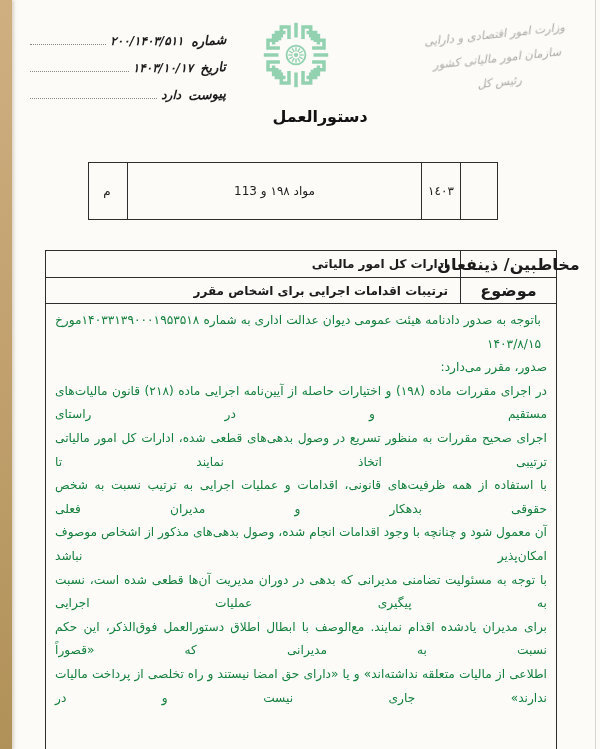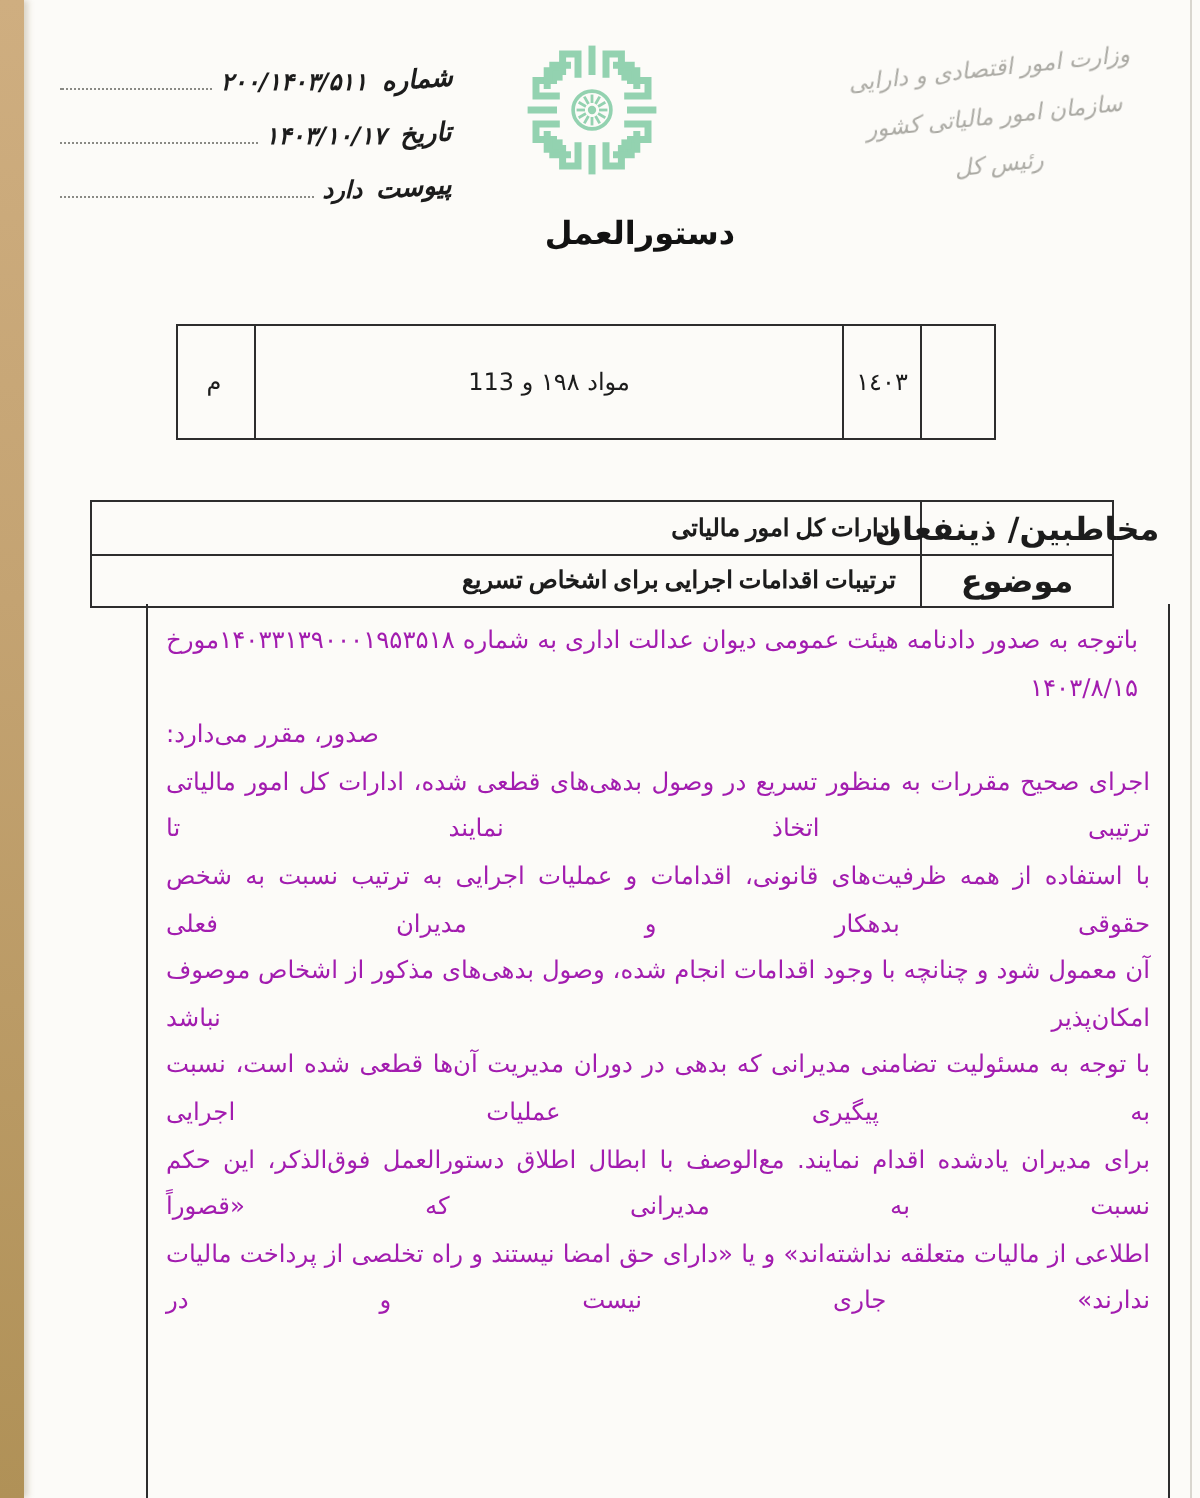--- a/index.html
+++ b/index.html
@@ -64,32 +64,32 @@
     direction:rtl; border:1.6px solid #2d2d2d; font-size:12px;
   }
   .meta-row { display:grid; grid-template-columns:96px 1fr; height:26px; }
   .meta-row + .meta-row { border-top:1.6px solid #2d2d2d; }
   .meta-label {
     font-weight:bold; display:flex; align-items:center; justify-content:center;
     border-left:1.6px solid #2d2d2d; font-size:16px; white-space:nowrap;
   }
   .meta-value {
     font-weight:bold; display:flex; align-items:center;
-    padding-right:12px; font-size:12px;font-family:Liberation Serif, serif;
+    padding-right:12px; font-size:12px;
   }
   
   .body-box {
     position:absolute; left:45px; top:302px; width:512px; height:447px;
     border-left:1.6px solid #2d2d2d; border-right:1.6px solid #2d2d2d;
     direction:rtl; padding:7px 9px 0 9px;
-    font-size:12.2px; line-height:23.6px; color:#a21caf;margin-left:28px;
+    font-size:12.2px; line-height:23.6px; color:#15803d;
   }
   .bline { white-space:nowrap; }
   .bline.justify { white-space:normal; text-align:justify; text-align-last:justify; }
-  .bline.right  { text-align:left; }
+  .bline.right  { text-align:right; }
   .bline.indent { padding-right:6px; }
 </style>
 </head>
 <body>
 
 <div class="page">
 
   <div class="photo-edge"></div>
   <div class="page-right-line"></div>
 
@@ -167,27 +167,28 @@
     <div class="class-cell">م</div>
   </div>
 
   <div class="meta-table" id="meta-table">
       <div class="meta-row">
         <div class="meta-label">مخاطبین/ ذینفعان</div>
         <div class="meta-value">ادارات کل امور مالیاتی</div>
       </div>
       <div class="meta-row">
         <div class="meta-label">موضوع</div>
-        <div class="meta-value">ترتیبات اقدامات اجرایی برای اشخاص تسریع</div>
+        <div class="meta-value">ترتیبات اقدامات اجرایی برای اشخاص مقرر</div>
       </div>
     </div>
 
   <div class="body-box" id="body-box">
       <div class="bline justify indent">باتوجه به صدور دادنامه هیئت عمومی دیوان عدالت اداری به شماره ۱۴۰۳۳۱۳۹۰۰۰۱۹۵۳۵۱۸مورخ ۱۴۰۳/۸/۱۵</div>
       <div class="bline right">صدور، مقرر می‌دارد:</div>
+      <div class="bline justify">در اجرای مقررات ماده (۱۹۸) و اختیارات حاصله از آیین‌نامه اجرایی ماده (۲۱۸) قانون مالیات‌های مستقیم و در راستای</div>
       <div class="bline justify">اجرای صحیح مقررات به منظور تسریع در وصول بدهی‌های قطعی شده، ادارات کل امور مالیاتی ترتیبی اتخاذ نمایند تا</div>
       <div class="bline justify">با استفاده از همه ظرفیت‌های قانونی، اقدامات و عملیات اجرایی به ترتیب نسبت به شخص حقوقی بدهکار و مدیران فعلی</div>
       <div class="bline justify">آن معمول شود و چنانچه با وجود اقدامات انجام شده، وصول بدهی‌های مذکور از اشخاص موصوف امکان‌پذیر نباشد</div>
       <div class="bline justify">با توجه به مسئولیت تضامنی مدیرانی که بدهی در دوران مدیریت آن‌ها قطعی شده است، نسبت به پیگیری عملیات اجرایی</div>
       <div class="bline justify">برای مدیران یادشده اقدام نمایند. مع‌الوصف با ابطال اطلاق دستورالعمل فوق‌الذکر، این حکم نسبت به مدیرانی که «قصوراً</div>
       <div class="bline justify">اطلاعی از مالیات متعلقه نداشته‌اند» و یا «دارای حق امضا نیستند و راه تخلصی از پرداخت مالیات ندارند» جاری نیست و در</div>
     </div>
 
 </div>
 

